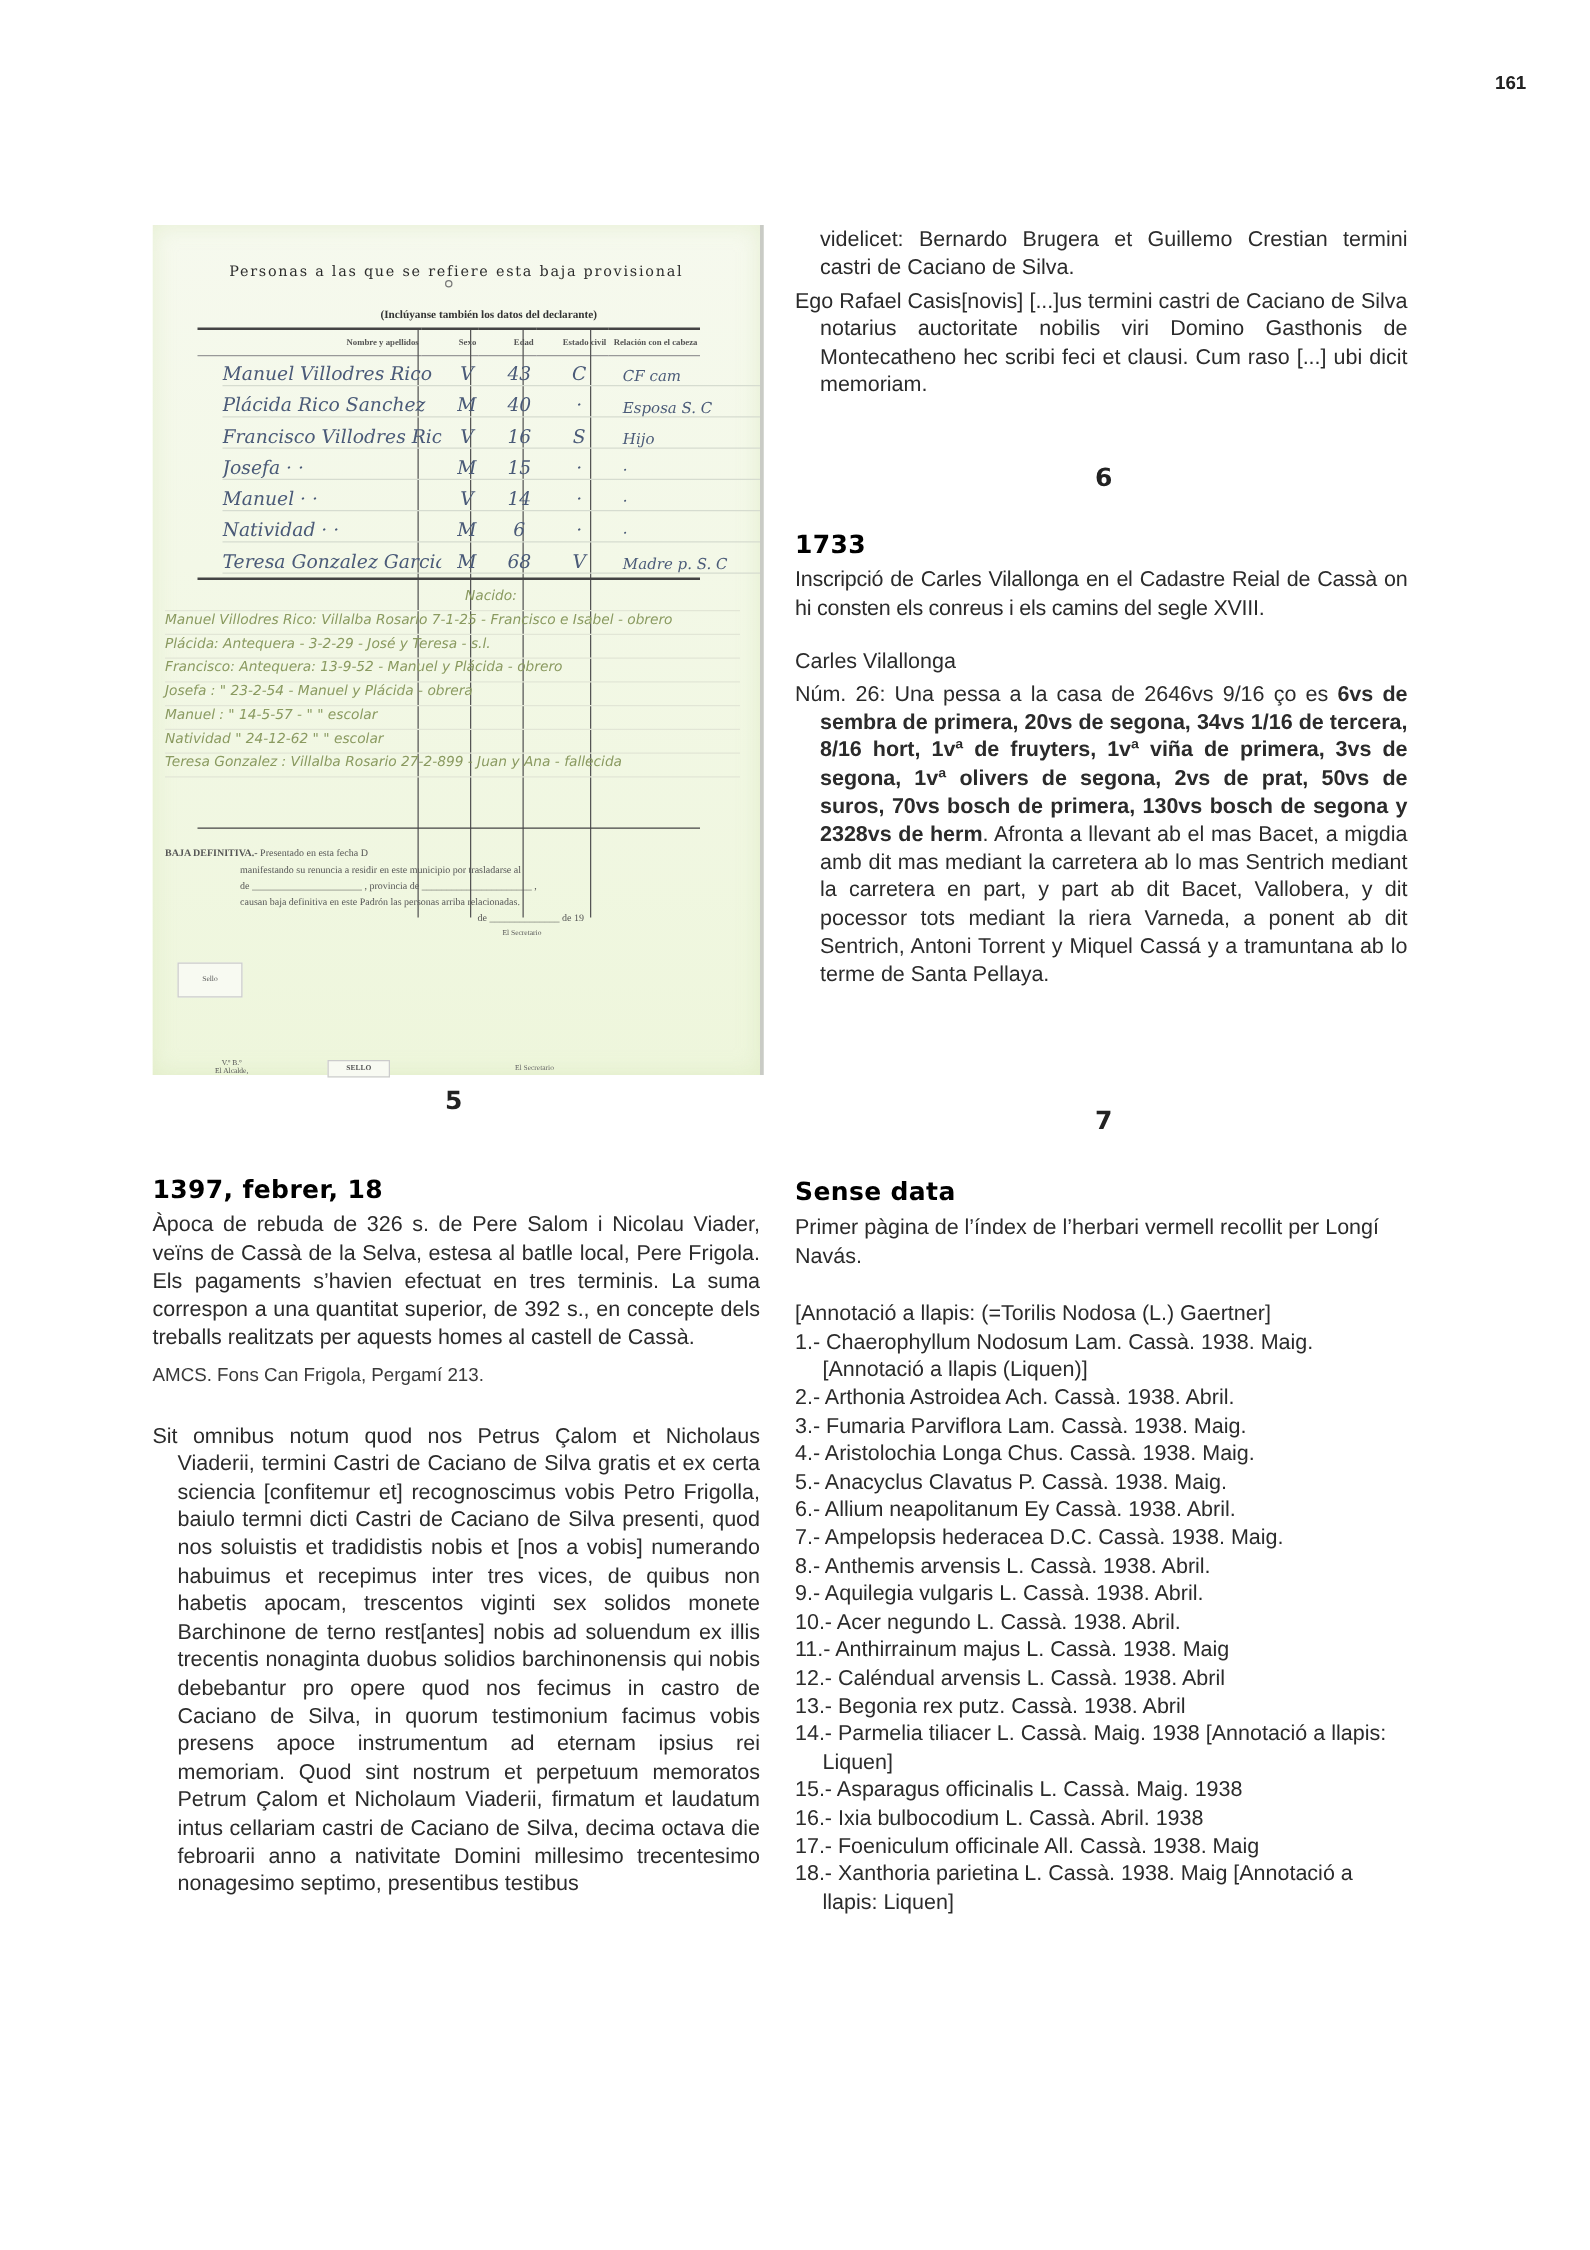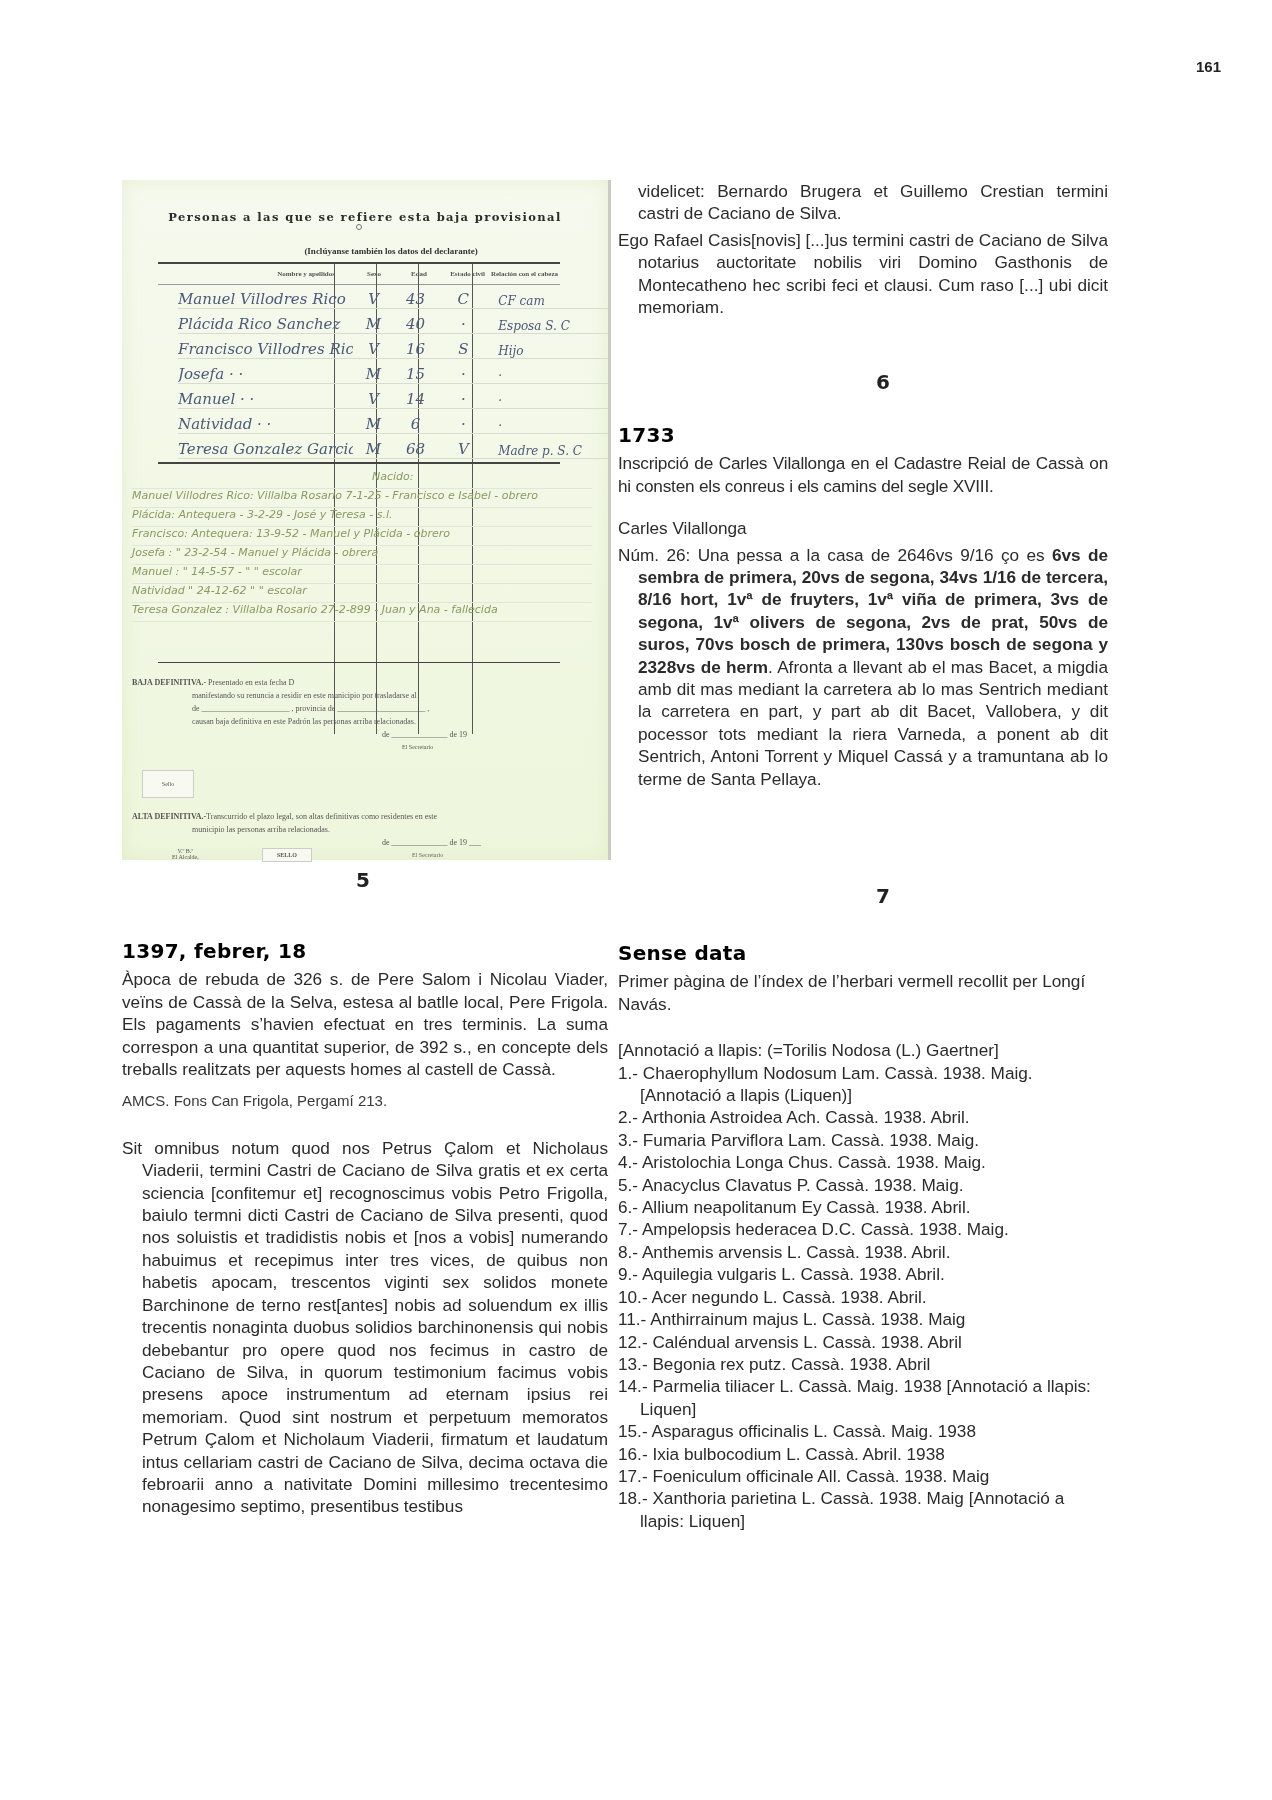--- a/index.html
+++ b/index.html
@@ -6,21 +6,21 @@
   body { width: 1272px; height: 1800px; position: relative; overflow: hidden;
          font-family: "Liberation Sans", sans-serif; color: #2a2a2a; }
   .page-number { position: absolute; top: 58px; left: 1196px; font-weight: bold; font-size: 15px; color: #222; }
 
   
   .scan { position: absolute; left: 122px; top: 180px; width: 486px; height: 680px;
           background: linear-gradient(180deg, #f6f9ee 0%, #f3f8e7 40%, #eef6dc 100%);
           border-right: 3px solid #c9cbc5; box-shadow: inset 0 0 18px rgba(200,220,160,0.35);
           font-family: "Liberation Serif", serif; color: #3a3a3a; }
   .scan .form-title { position: absolute; top: 30px; left: 0; width: 100%; text-align: center;
-          font-weight: bold; font-size: 11.5px; letter-spacing: 1.4px; font-family: "DejaVu Serif", serif; color: #2c2c2c; }
+          font-weight: normal; font-size: 11.5px; letter-spacing: 1.4px; font-family: "DejaVu Serif", serif; color: #2c2c2c; }
   .scan .circle { position: absolute; top: 44px; left: 234px; width: 4px; height: 4px; border: 1px solid #777; border-radius: 50%; }
   .scan .form-subtitle { position: absolute; top: 66px; left: 0; width: 100%; text-align: center; font-weight: bold; font-size: 9px; color: #333; margin-left: 26px; }
   .scan table.hdr { position: absolute; top: 82px; left: 36px; width: 402px; border-collapse: collapse; font-size: 7px; color: #555; }
   .scan table.hdr th { font-weight: bold; border-top: 2px solid #444; border-bottom: 1px solid #999; padding: 6px 2px; text-align: right; }
   .scan .vline { position: absolute; width: 1px; background: #555; top: 84px; height: 470px; }
   .scan .hand { font-family: "DejaVu Serif", serif; font-style: italic; color: #4a5a78; font-size: 15px; position: absolute; left: 36px; width: 430px; margin-left: 20px; }
   .scan .hand-row { display: flex; height: 24px; border-bottom: 1px solid #d6dcd0; align-items: flex-end; }
   .scan .hand-row span { display: inline-block; }
   .scan .c1 { width: 175px; overflow: hidden; white-space: nowrap; }
   .scan .c2 { width: 42px; text-align: center; }
@@ -29,21 +29,21 @@
   .scan .c5 { width: 110px; padding-left: 8px; white-space: nowrap; font-size: 12px; }
   .scan .pencil { position: absolute; left: 10px; width: 460px; font-family: "DejaVu Sans", sans-serif; font-style: italic; color: #8a9a60; font-size: 11px; }
   .scan .pencil div { height: 18px; white-space: nowrap; border-bottom: 1px solid #e2e6d6; }
   .scan .printed { position: absolute; left: 10px; width: 460px; font-size: 8px; color: #555; line-height: 13px; }
   .scan .stamp-box { position: absolute; border: 1px solid #ccc; font-size: 6px; text-align: center; color: #555; background: #f8faf2; }
   .scan .hr { position: absolute; left: 36px; width: 402px; height: 2px; background: #444; }
 
   
   .col { position: absolute; font-size: 17.2px; line-height: 22.4px; color: #2b2b2b; }
   .left-col { left: 122px; width: 486px; }
-  .right-col { left: 618px; width: 490px; }
+  .right-col { left: 636px; width: 490px; }
   .doc-num { position: absolute; font-family: "DejaVu Sans", sans-serif; font-weight: bold; font-size: 20px; color: #222; }
   .heading { font-family: "DejaVu Sans", sans-serif; font-weight: bold; font-size: 20px; color: #000000; margin: 0 0 6px 0; letter-spacing: 0.3px; }
   .para { margin: 0; text-align: justify; }
   .source { font-size: 15px; color: #3a3a3a; margin: 0; }
   .hang { padding-left: 20px; text-indent: -20px; text-align: justify; margin: 0; }
   .list { list-style: none; margin: 0; padding: 0; }
   .list li { padding-left: 22px; text-indent: -22px; }
   b, .bold { font-weight: bold; }
 </style>
 </head>
@@ -141,25 +141,20 @@
   <div class="printed" style="top:496px">
     <div><span class="bold">BAJA DEFINITIVA.-</span> <span>Presentado en esta fecha D</span></div>
     <div style="padding-left:60px">manifestando su renuncia a residir en este municipio por trasladarse al</div>
     <div style="padding-left:60px">de ______________________ , provincia de ______________________ ,</div>
     <div style="padding-left:60px">causan baja definitiva en este Padrón las personas arriba relacionadas.</div>
     <div style="padding-left:250px">de ______________ de 19</div>
     <div style="padding-left:270px;font-size:6px">El Secretario</div>
   </div>
   <div class="stamp-box" style="left:20px;top:590px;width:50px;height:26px;line-height:26px">Sello</div>
 
-  <div class="printed" style="top:630px">
-    <div><span class="bold">ALTA DEFINITIVA.-</span><span>Transcurrido el plazo legal, son altas definitivas como residentes en este</span></div>
-    <div style="padding-left:60px">municipio las personas arriba relacionadas.</div>
-    <div style="padding-left:250px">de ______________ de 19 ___</div>
-  </div>
   <div style="position:absolute;left:50px;top:668px;font-size:6px;color:#555;text-align:center;font-family:'Liberation Serif',serif;">
     <div>V.º B.º</div>
     <div>El Alcalde,</div>
   </div>
   <div style="position:absolute;left:290px;top:672px;font-size:6px;color:#666;font-family:'Liberation Serif',serif;">El Secretario</div>
   <div class="stamp-box" style="left:140px;top:668px;width:48px;height:12px;line-height:12px;font-weight:bold">SELLO</div>
 </div>
 
 <div class="doc-num" style="left:356px;top:868px">5</div>
 

